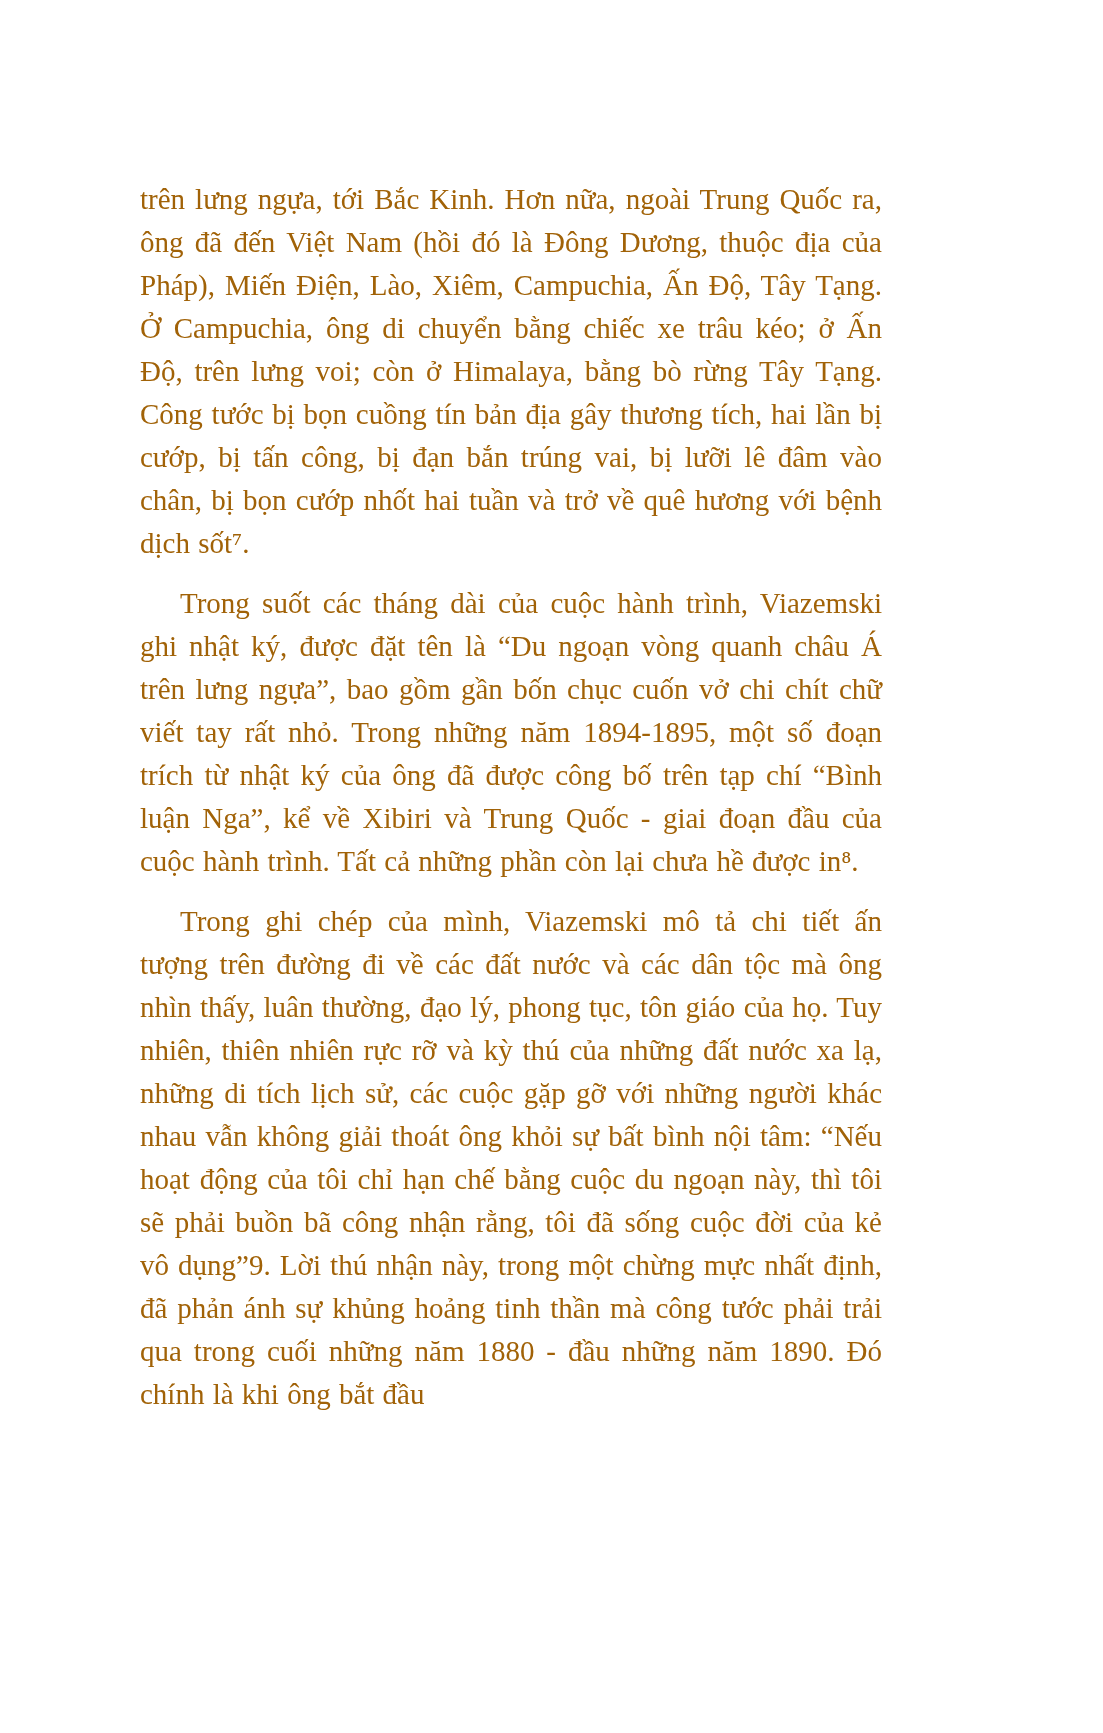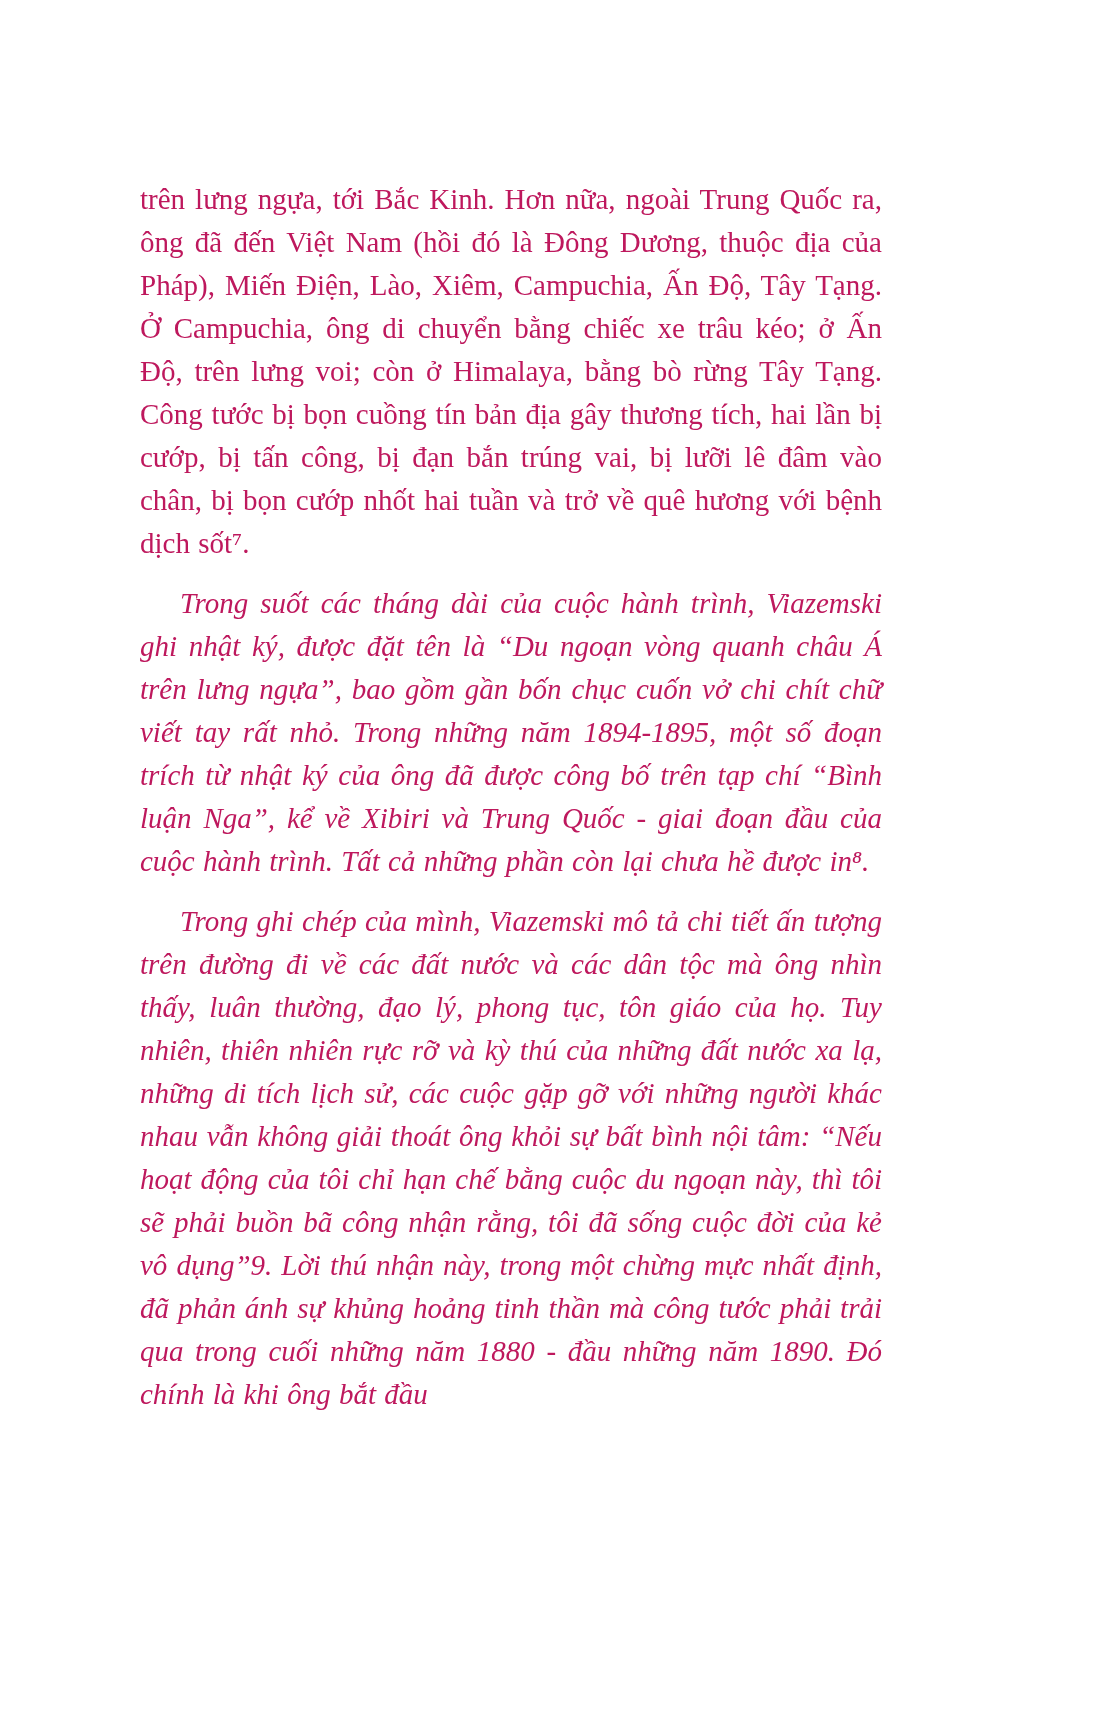--- a/index.html
+++ b/index.html
@@ -16,30 +16,29 @@
     overflow: hidden;
   }
   .text-block {
     position: absolute;
     top: 178px;
     left: 140px;
     width: 742px;
     font-family: "Liberation Serif", "DejaVu Serif", serif;
     font-size: 29px;
     line-height: 43px;
-    color: #be185d;
+    color: #a16207;
     text-align: justify;
   }
   .para {
     margin: 0 0 17px 0;
     word-spacing: 1px;
   }
   .para.indented {
     text-indent: 40px;
-    font-style: italic;
   }
 </style>
 </head>
 <body>
 
 <div class="page">
   <div class="text-block">
     <p class="para">trên lưng ngựa, tới Bắc Kinh. Hơn nữa, ngoài Trung Quốc ra, ông đã đến Việt Nam (hồi đó là Đông Dương, thuộc địa của Pháp), Miến Điện, Lào, Xiêm, Campuchia, Ấn Độ, Tây Tạng. Ở Campuchia, ông di chuyển bằng chiếc xe trâu kéo; ở Ấn Độ, trên lưng voi; còn ở Himalaya, bằng bò rừng Tây Tạng. Công tước bị bọn cuồng tín bản địa gây thương tích, hai lần bị cướp, bị tấn công, bị đạn bắn trúng vai, bị lưỡi lê đâm vào chân, bị bọn cướp nhốt hai tuần và trở về quê hương với bệnh dịch sốt⁷.</p>
     <p class="para indented">Trong suốt các tháng dài của cuộc hành trình, Viazemski ghi nhật ký, được đặt tên là “Du ngoạn vòng quanh châu Á trên lưng ngựa”, bao gồm gần bốn chục cuốn vở chi chít chữ viết tay rất nhỏ. Trong những năm 1894-1895, một số đoạn trích từ nhật ký của ông đã được công bố trên tạp chí “Bình luận Nga”, kể về Xibiri và Trung Quốc - giai đoạn đầu của cuộc hành trình. Tất cả những phần còn lại chưa hề được in⁸.</p>
     <p class="para indented">Trong ghi chép của mình, Viazemski mô tả chi tiết ấn tượng trên đường đi về các đất nước và các dân tộc mà ông nhìn thấy, luân thường, đạo lý, phong tục, tôn giáo của họ. Tuy nhiên, thiên nhiên rực rỡ và kỳ thú của những đất nước xa lạ, những di tích lịch sử, các cuộc gặp gỡ với những người khác nhau vẫn không giải thoát ông khỏi sự bất bình nội tâm: “Nếu hoạt động của tôi chỉ hạn chế bằng cuộc du ngoạn này, thì tôi sẽ phải buồn bã công nhận rằng, tôi đã sống cuộc đời của kẻ vô dụng”9. Lời thú nhận này, trong một chừng mực nhất định, đã phản ánh sự khủng hoảng tinh thần mà công tước phải trải qua trong cuối những năm 1880 - đầu những năm 1890. Đó chính là khi ông bắt đầu</p>

